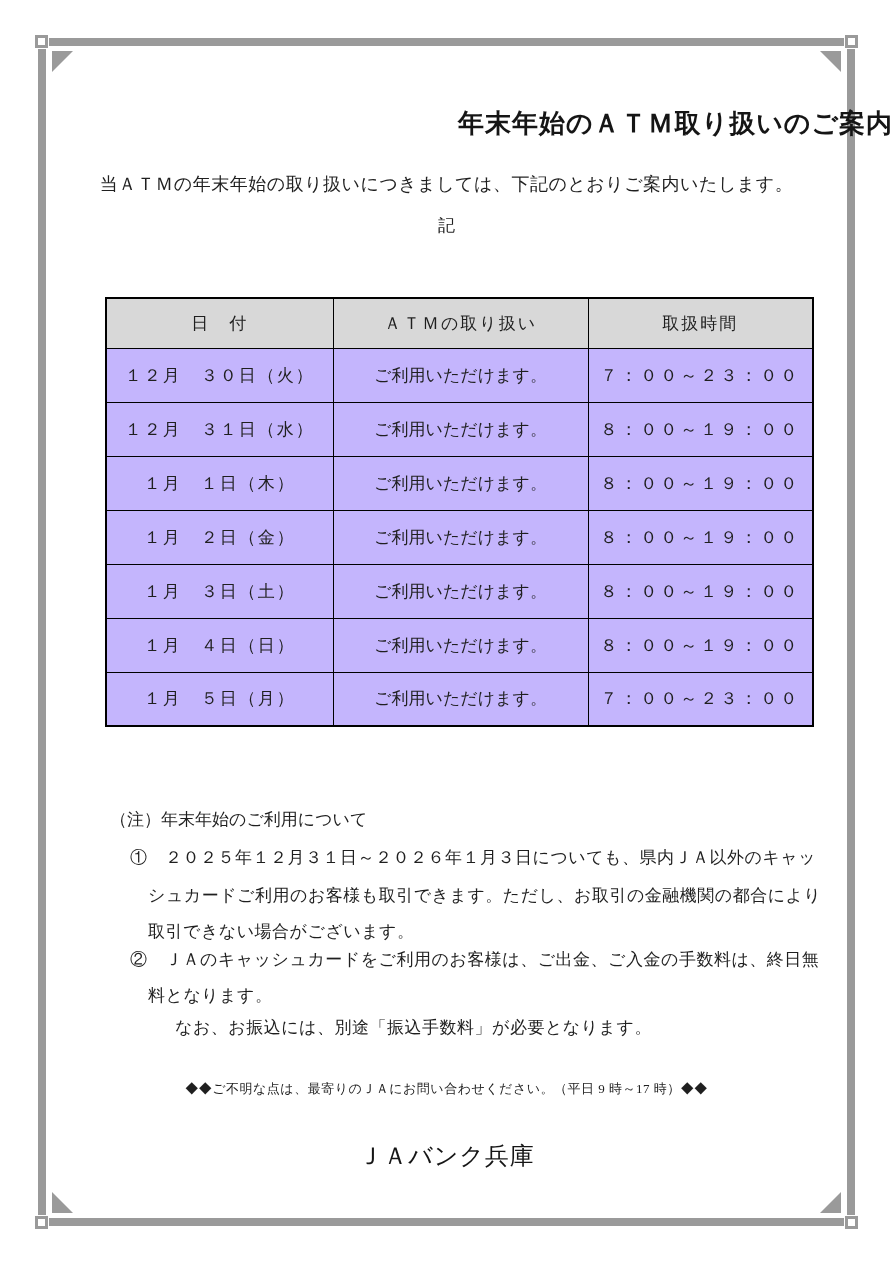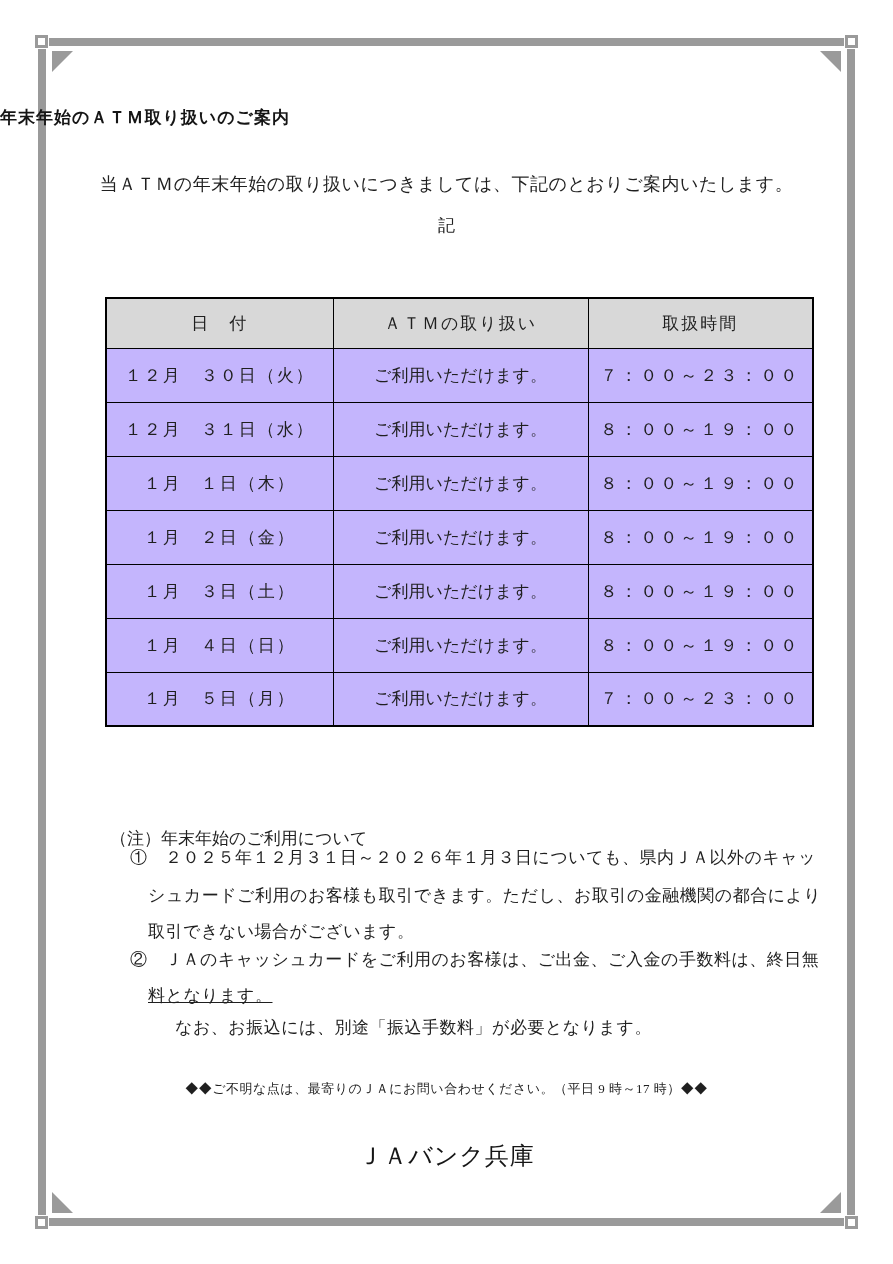--- a/index.html
+++ b/index.html
@@ -36,23 +36,23 @@
     background: var(--frame-gray, #9a9a9a);
   }
   .tr-tl { left: 52px;  top: 51px;    clip-path: polygon(0 0, 100% 0, 0 100%); }
   .tr-tr { right: 52px; top: 51px;    clip-path: polygon(0 0, 100% 0, 100% 100%); }
   .tr-bl { left: 52px;  bottom: 51px; clip-path: polygon(0 0, 0 100%, 100% 100%); }
   .tr-br { right: 52px; bottom: 51px; clip-path: polygon(100% 0, 100% 100%, 0 100%); }
 
   
   .doc-title {
     position: absolute; left: 0; right: 0; top: 106px;
-    text-align: left;
+    text-align: right;
     font-family: "Liberation Sans", sans-serif;
-    font-size: 17px; font-weight: bold; letter-spacing: 1px;
+    font-size: 26px; font-weight: bold; letter-spacing: 1px;
     color: #151515;
   }
   .intro {
     position: absolute; left: 0; right: 0; top: 172px;
     text-align: center;
     font-size: 18px; letter-spacing: 0.5px;
   }
   .ki {
     position: absolute; left: 0; right: 0; top: 214px;
     text-align: center; font-size: 17px;
@@ -77,27 +77,27 @@
   table.schedule { border: 2px solid #000; }
   table.schedule thead th {
     height: 50px;
     background: var(--table-header-bg, #d8d8d8);
     letter-spacing: 2px;
   }
   table.schedule tbody td { height: 54px; background: #c4b5fd; }
   td.cell-date  { letter-spacing: 2px; }
   td.cell-hours { letter-spacing: 3px; }
 
-  .notes-heading { position: absolute; left: 110px; top: 808px; font-size: 17px; margin-top: 19px; }
+  .notes-heading { position: absolute; left: 110px; top: 808px; font-size: 17px; }
   .note-line { position: absolute; font-size: 17px; letter-spacing: 0.5px; white-space: nowrap; }
   .nl-1 { left: 130px; top: 846px; }
   .nl-2 { left: 148px; top: 884px; }
   .nl-3 { left: 148px; top: 920px; }
   .nl-4 { left: 130px; top: 948px; }
-  .nl-5 { left: 148px; top: 984px; text-decoration: underline; }
+  .nl-5 { left: 148px; top: 984px; }
   .nl-6 { left: 175px; top: 1016px; }
 
   .footer-contact {
     position: absolute; left: 0; right: 0; top: 1080px;
     text-align: center; font-size: 13px; letter-spacing: 0.5px;
   }
   .bank-name {
     position: absolute; left: 0; right: 0; top: 1140px;
     text-align: center;
     font-family: "Liberation Sans", sans-serif;

